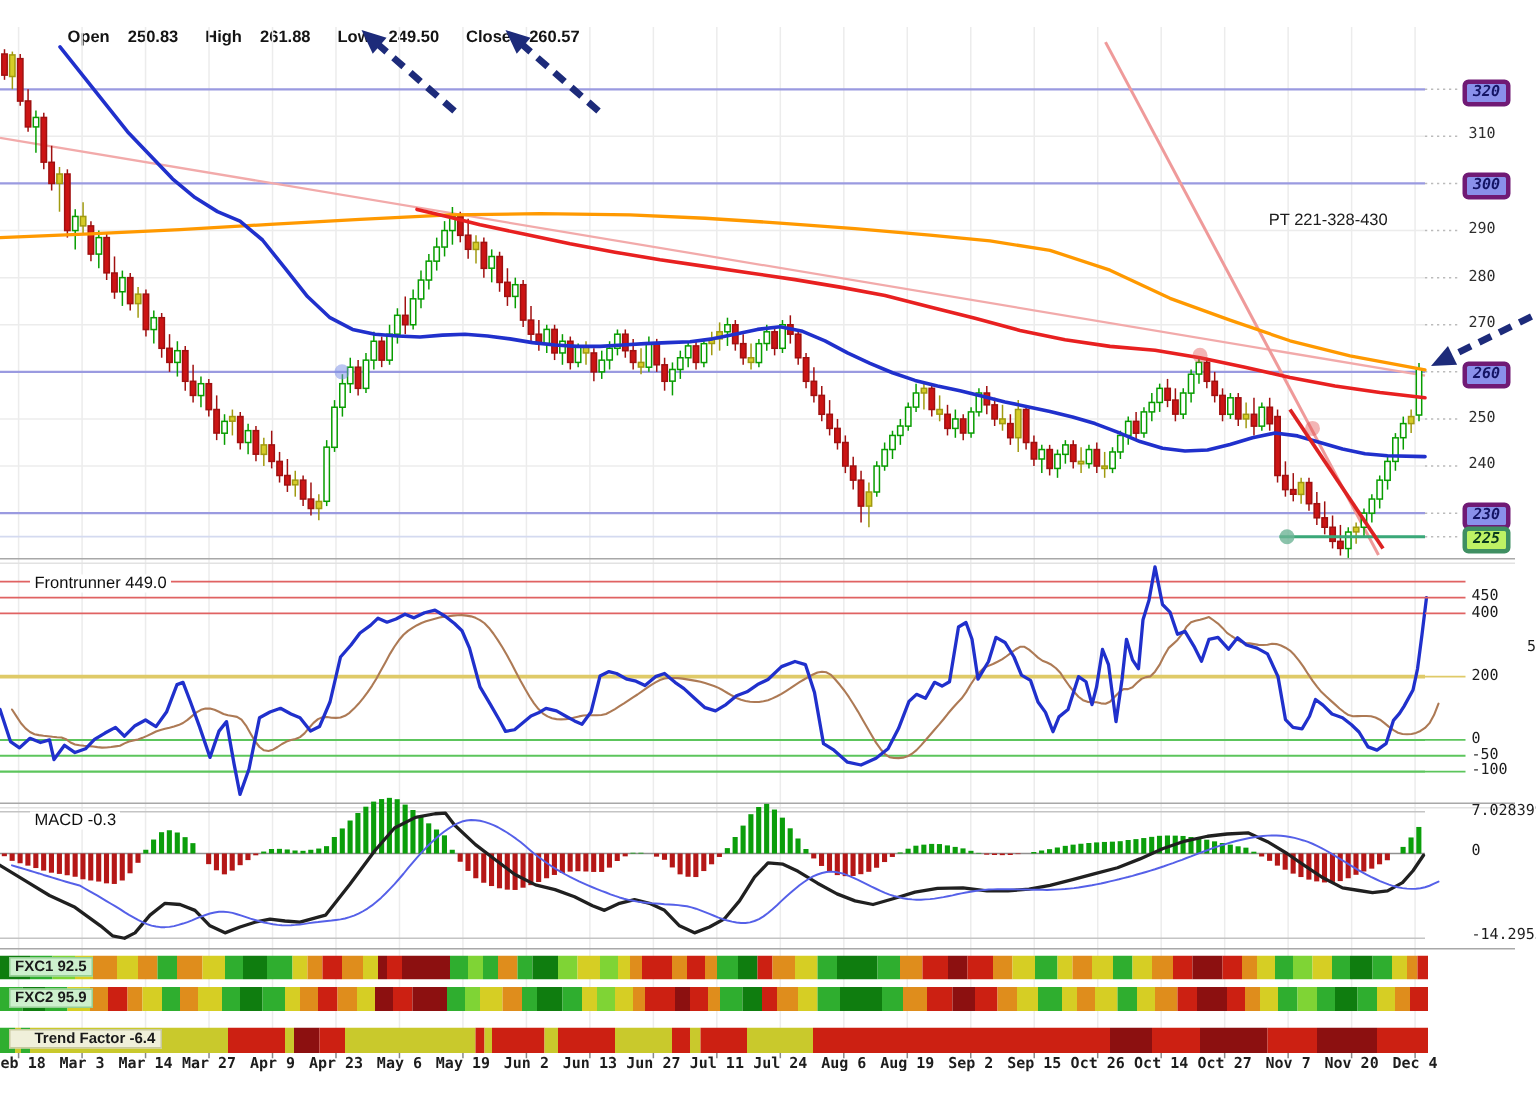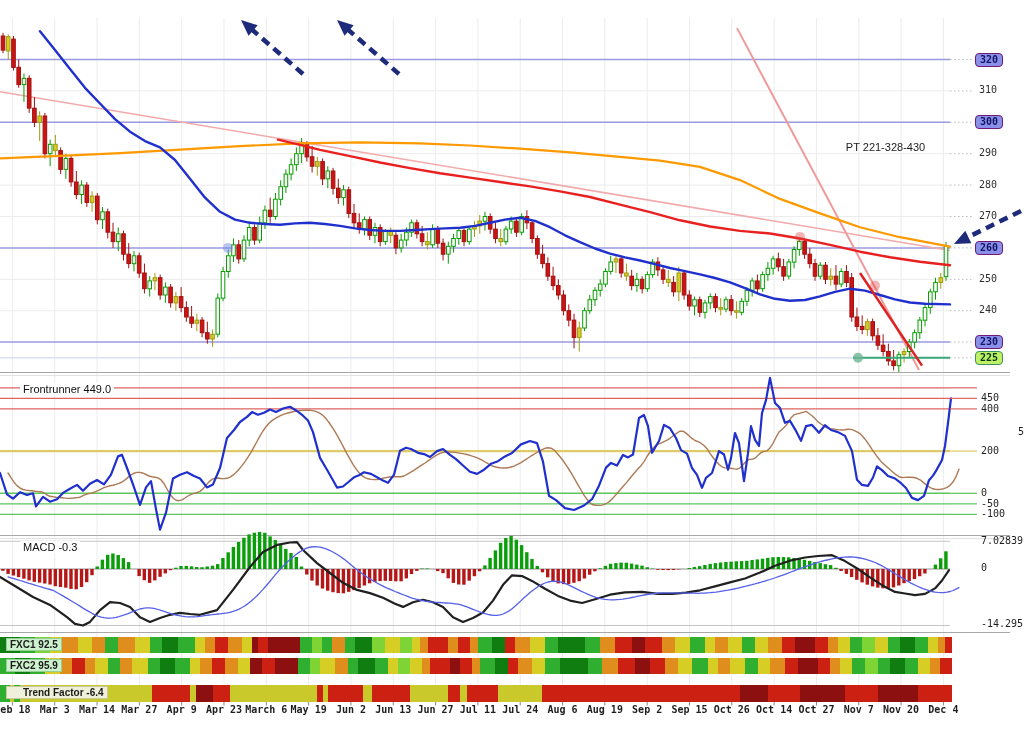--- a/index.html
+++ b/index.html
@@ -22,33 +22,36 @@
   #macd-top{left:981px;top:535px;}
   #macd-zero{left:981px;top:562px;}
   #macd-bot{left:981px;top:618px;}
   .strip{left:0;width:952px;overflow:hidden;}
   .strip .seg{position:absolute;top:0;height:100%;}
   .strip-label{font-size:10px;font-weight:bold;color:#1a1a1a;padding:0 3px;white-space:nowrap;z-index:5;}
   .greenbadge-lb{background:#cdf0cd;border:1px solid #96cf96;}
   .palebadge-lb{background:#f0f0da;border:1px solid #c9c9a0;}
   .plabel{font-family:"DejaVu Sans Mono",monospace;font-size:10px;color:#2e2e2e;white-space:nowrap;}
   .pbadge{font-family:"DejaVu Sans Mono",monospace;font-size:10px;font-weight:bold;color:#141464;
-          background:#8a90ea;border:1px solid #701a75;border-radius:4px;padding:0 4px;line-height:12px;}
+          background:#8a90ea;border:3px solid #701a75;border-radius:4px;padding:0 4px;line-height:12px;font-style:italic;}
   .pbadge.green{background:#bef264;border-color:#3f8f62;color:#07381e;}
   .dlabel{font-family:"DejaVu Sans Mono",monospace;font-size:10px;font-weight:bold;color:#1d1d1d;
           width:56px;text-align:center;}
   .frlabel{font-family:"DejaVu Sans Mono",monospace;font-size:10px;color:#1e1e1e;}
   #chartwrap{left:0;top:0;width:1024px;height:735px;}
 </style>
 </head>
 <body>
 
 <div id="app">
 
 
+  <div id="ohlcrow" class="abs">
+    <span><span>Open</span> <span>250.83</span></span><span><span>High</span> <span>261.88</span></span><span><span>Low</span> <span>249.50</span></span><span><span>Close</span> <span>260.57</span></span>
+  </div>
 
   <div id="chartwrap" class="abs"><svg width="1024" height="735" viewBox="0 0 1024 735">
         <g>
           <line x1="12.4" y1="18" x2="12.4" y2="702" stroke="#ececec" stroke-width="1"></line>
           <line x1="54.717999999999996" y1="18" x2="54.717999999999996" y2="702" stroke="#ececec" stroke-width="1"></line>
           <line x1="97.036" y1="18" x2="97.036" y2="702" stroke="#ececec" stroke-width="1"></line>
           <line x1="139.35399999999998" y1="18" x2="139.35399999999998" y2="702" stroke="#ececec" stroke-width="1"></line>
           <line x1="181.672" y1="18" x2="181.672" y2="702" stroke="#ececec" stroke-width="1"></line>
           <line x1="223.98999999999998" y1="18" x2="223.98999999999998" y2="702" stroke="#ececec" stroke-width="1"></line>
           <line x1="266.308" y1="18" x2="266.308" y2="702" stroke="#ececec" stroke-width="1"></line>
@@ -924,21 +927,21 @@
       <div class="abs frlabel" style="left: 981px; top: 445.106px;">200</div>
       <div class="abs frlabel" style="left: 981px; top: 487.3px;">0</div>
       <div class="abs frlabel" style="left: 981px; top: 497.849px;">-50</div>
       <div class="abs frlabel" style="left: 981px; top: 508.397px;">-100</div>
       <div class="abs dlabel" style="left: -15.6px; top: 703.5px;">Feb 18</div>
       <div class="abs dlabel" style="left: 26.718px; top: 703.5px;">Mar 3</div>
       <div class="abs dlabel" style="left: 69.036px; top: 703.5px;">Mar 14</div>
       <div class="abs dlabel" style="left: 111.354px; top: 703.5px;">Mar 27</div>
       <div class="abs dlabel" style="left: 153.672px; top: 703.5px;">Apr 9</div>
       <div class="abs dlabel" style="left: 195.99px; top: 703.5px;">Apr 23</div>
-      <div class="abs dlabel" style="left: 238.308px; top: 703.5px;">March 6</div>
+      <div class="abs dlabel" style="left: 238.308px; top: 703.5px;">May 6</div>
       <div class="abs dlabel" style="left: 280.626px; top: 703.5px;">May 19</div>
       <div class="abs dlabel" style="left: 322.944px; top: 703.5px;">Jun 2</div>
       <div class="abs dlabel" style="left: 365.262px; top: 703.5px;">Jun 13</div>
       <div class="abs dlabel" style="left: 407.58px; top: 703.5px;">Jun 27</div>
       <div class="abs dlabel" style="left: 449.898px; top: 703.5px;">Jul 11</div>
       <div class="abs dlabel" style="left: 492.216px; top: 703.5px;">Jul 24</div>
       <div class="abs dlabel" style="left: 534.534px; top: 703.5px;">Aug 6</div>
       <div class="abs dlabel" style="left: 576.852px; top: 703.5px;">Aug 19</div>
       <div class="abs dlabel" style="left: 619.17px; top: 703.5px;">Sep 2</div>
       <div class="abs dlabel" style="left: 661.488px; top: 703.5px;">Sep 15</div>

